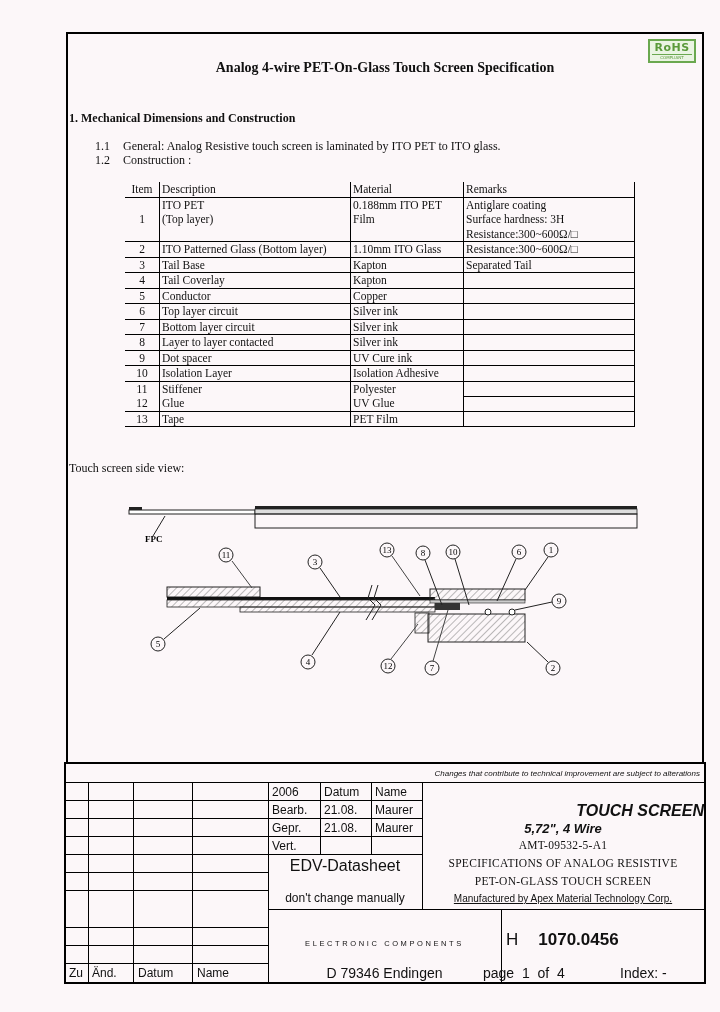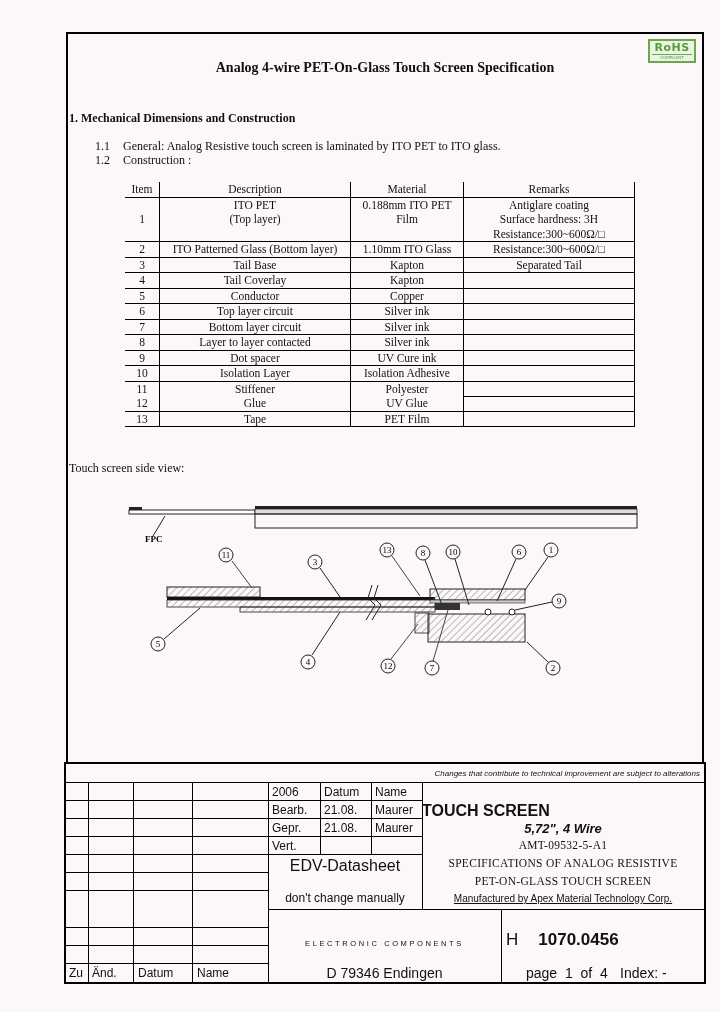--- a/index.html
+++ b/index.html
@@ -12,21 +12,21 @@
   .frame { left:66px; top:32px; width:638px; height:730px; border:2px solid #000; border-bottom:none; box-sizing:border-box; }
   .rohs { left:648px; top:39px; width:48px; height:24px; border:2px solid #6aa84f; background:#eaf4e2; box-sizing:border-box; text-align:center; }
   .rohs .t { font-family:"DejaVu Sans", sans-serif; font-weight:bold; font-size:11px; color:#5a9a3a; line-height:13px; letter-spacing:0.5px; }
   .rohs .s { font-family:"DejaVu Sans", sans-serif; font-size:4px; color:#5a9a3a; border-top:1px solid #6aa84f; margin:0 2px; line-height:5px; }
   .title { left:66px; top:60px; width:638px; text-align:center; font-weight:bold; font-size:14px; }
   .section { left:69px; top:111px; font-weight:bold; font-size:12px; }
   .sub { font-size:12px; }
   .sub .n { display:inline-block; width:28px; }
   
   .tbl { left:125px; top:182px; border-collapse:collapse; font-size:11.5px; line-height:14.5px; }
-  .tbl td, .tbl th { padding:0 2px; vertical-align:top; font-weight:normal; text-align:center; }
+  .tbl td, .tbl th { padding:0 2px; vertical-align:top; font-weight:normal; text-align:left; }
   .tbl th { border-bottom:1px solid #000; }
   .tbl td { border-bottom:1px solid #000; }
   .tbl .c0 { width:30px; text-align:center; }
   .tbl .c1 { width:186px; border-left:1px solid #000; }
   .tbl .c2 { width:108px; border-left:1px solid #000; }
   .tbl .c3 { width:166px; border-left:1px solid #000; border-right:1px solid #000; }
   .tbl tr.nb td { border-bottom:none; }
   .tbl td.vm { vertical-align:middle; }
   .sideview { left:69px; top:461px; font-size:12px; }
   
@@ -283,32 +283,32 @@
   <div class="tbtxt" style="left:258px; top:39px;">21.08.</div>
   <div class="tbtxt" style="left:309px; top:39px;">Maurer</div>
   <div class="tbtxt" style="left:206px; top:57px;">Gepr.</div>
   <div class="tbtxt" style="left:258px; top:57px;">21.08.</div>
   <div class="tbtxt" style="left:309px; top:57px;">Maurer</div>
   <div class="tbtxt" style="left:206px; top:75px;">Vert.</div>
 
   <div class="tbtxt edv" style="left:202px; width:154px; text-align:center; top:93px;">EDV-Datasheet</div>
   <div class="tbtxt" style="left:202px; width:154px; text-align:center; top:127px;">don't change manually</div>
 
-  <div class="tbtxt ts-main" style="left:356px; right:0; text-align:left; top:38px;">TOUCH SCREEN</div>
+  <div class="tbtxt ts-main" style="left:356px; right:0; text-align:right; top:38px;font-style:italic;">TOUCH SCREEN</div>
   <div class="tbtxt ts-sub" style="left:356px; right:0; text-align:center; top:57px;">5,72",  4 Wire</div>
   <div class="tbtxt serifsm" style="left:356px; right:0; text-align:center; top:75px;">AMT-09532-5-A1</div>
   <div class="tbtxt serifsm" style="left:356px; right:0; text-align:center; top:111px;">PET-ON-GLASS TOUCH SCREEN</div>
   <div class="tbtxt serifsm" style="left:356px; right:0; text-align:center; top:93px;">SPECIFICATIONS OF ANALOG RESISTIVE</div>
   <div class="tbtxt mfr" style="left:356px; right:0; text-align:center; top:129px;text-decoration:underline;">Manufactured by Apex Material Technology Corp.</div>
 
   <div class="tbtxt logosub" style="left:202px; width:233px; text-align:center; top:175px;">ELECTRONIC COMPONENTS</div>
   <div class="tbtxt" style="left:202px; width:233px; text-align:center; top:201px; font-size:14px;">D 79346 Endingen</div>
 
   <div class="tbtxt hnum" style="left:440px; top:166px;"><span>H</span><b>1070.0456</b></div>
-  <div class="tbtxt pg" style="left:460px; top:201px;">
+  <div class="tbtxt pg" style="left:417px; top:201px;">
     <span>page</span>&nbsp;
     <span>1</span>&nbsp;
     <span>of</span>&nbsp;
     <span>4</span>
   </div>
   <div class="tbtxt pg" style="left:554px; top:201px;">Index: -</div>
 
   <div class="tbtxt" style="left:3px; top:202px;">Zu</div>
   <div class="tbtxt" style="left:26px; top:202px;">Änd.</div>
   <div class="tbtxt" style="left:72px; top:202px;">Datum</div>

